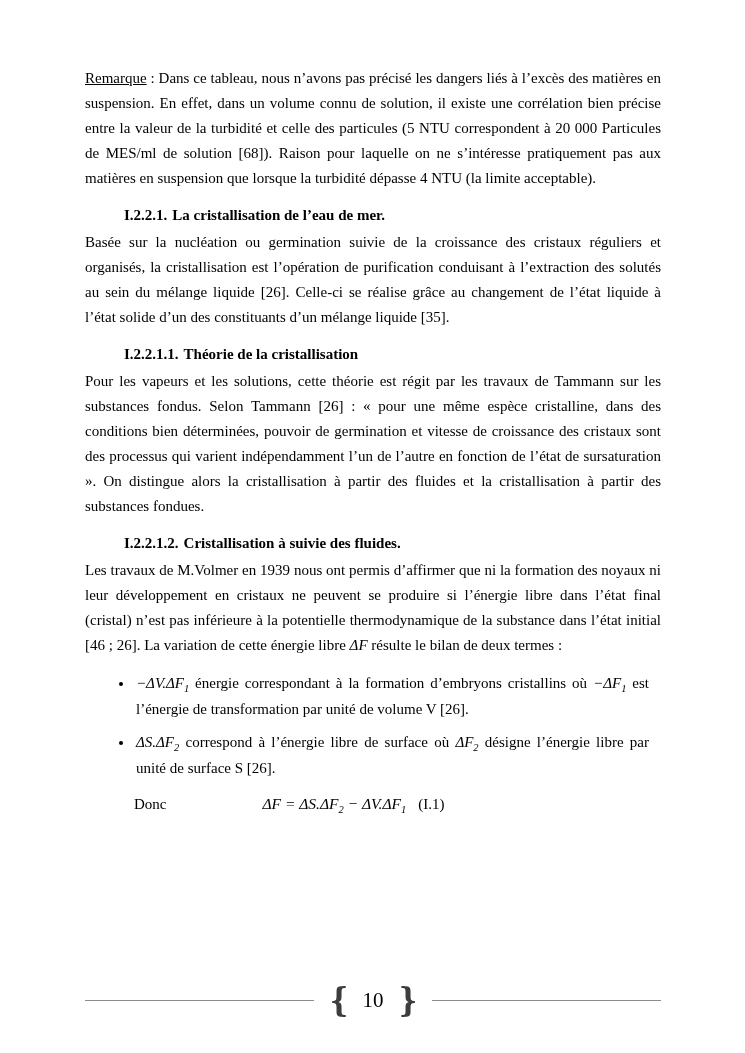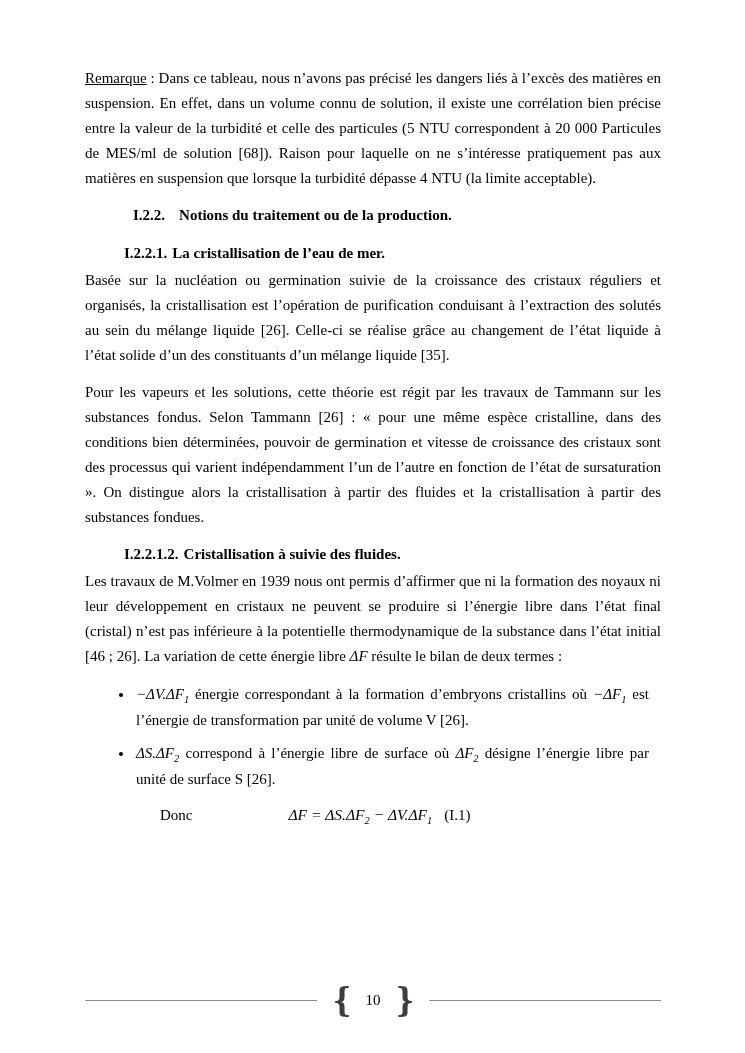--- a/index.html
+++ b/index.html
@@ -64,21 +64,21 @@
     text-align: justify;
     line-height: 26px;
     padding-left: 2px;
   }
 
   .equation-row {
     margin-top: 10px;
     line-height: 26px;
     white-space: nowrap;
   }
-  .equation-row .eq-label { margin-left: 75px; text-align: center; }
+  .equation-row .eq-label { margin-left: 49px; text-align: center; }
   .equation-row .eq-formula { margin-left: 96px; font-size: 15.5px; }
   .equation-row .eq-number { margin-left: 12px; }
 
   .footer {
     position: absolute;
     left: 85px;
     right: 84px;
     top: 980px;
     height: 40px;
     display: flex;
@@ -97,44 +97,44 @@
   .footer .brace {
     font-family: "DejaVu Serif", serif;
     font-size: 34px;
     font-weight: bold;
     color: #3d3d3d;
     line-height: 1;
     transform: scaleX(0.85);
   }
   .footer .page-number {
     margin: 0 13px;
-    font-size: 15px;
+    font-size: 21px;
     color: #000;
     text-align: center;
   }
 </style>
 </head>
 <body>
 
 <div class="page">
   <div class="content">
 
     <p class="para"><span class="underline">Remarque</span><span> : Dans ce tableau, nous n’avons pas précisé les dangers liés à l’excès des matières en suspension. En effet, dans un volume connu de solution, il existe une corrélation bien précise entre la valeur de la turbidité et celle des particules (5 NTU correspondent à 20 000 Particules de MES/ml de solution [68]). Raison pour laquelle on ne s’intéresse pratiquement pas aux matières en suspension que lorsque la turbidité dépasse 4 NTU (la limite acceptable).</span></p>
 
-    <div class="h-main">
-      <span class="h-num">I.2.2.</span><span>Notions du traitement ou de la production.</span>
-    </div>
 
 
     <div class="h-sub">
       <span class="h-num">I.2.2.1.</span><span>La cristallisation de l’eau de mer.</span>
     </div>
 
     <p class="para">Basée sur la nucléation ou germination suivie de la croissance des cristaux réguliers et organisés, la cristallisation est l’opération de purification conduisant à l’extraction des solutés au sein du mélange liquide [26]. Celle-ci se réalise grâce au changement de l’état liquide à l’état solide d’un des constituants d’un mélange liquide [35].</p>
 
+    <div class="h-sub">
+      <span class="h-num">I.2.2.1.1.</span><span>Théorie de la cristallisation</span>
+    </div>
 
     <p class="para">Pour les vapeurs et les solutions, cette théorie est régit par les travaux de Tammann sur les substances fondus. Selon Tammann [26] : « pour une même espèce cristalline, dans des conditions bien déterminées, pouvoir de germination et vitesse de croissance des cristaux sont des processus qui varient indépendamment l’un de l’autre en fonction de l’état de sursaturation ». On distingue alors la cristallisation à partir des fluides et la cristallisation à partir des substances fondues.</p>
 
     <div class="h-sub">
       <span class="h-num">I.2.2.1.2.</span><span>Cristallisation à suivie des fluides.</span>
     </div>
 
     <p class="para"><span>Les travaux de M.Volmer en 1939 nous ont permis d’affirmer que ni la formation des noyaux ni leur développement en cristaux ne peuvent se produire si l’énergie libre dans l’état final (cristal) n’est pas inférieure à la potentielle thermodynamique de la substance dans l’état initial [46 ; 26]. La variation de cette énergie libre </span><span class="math">ΔF</span><span> résulte le bilan de deux termes :</span></p>
 
     <ul class="bullet-list">

